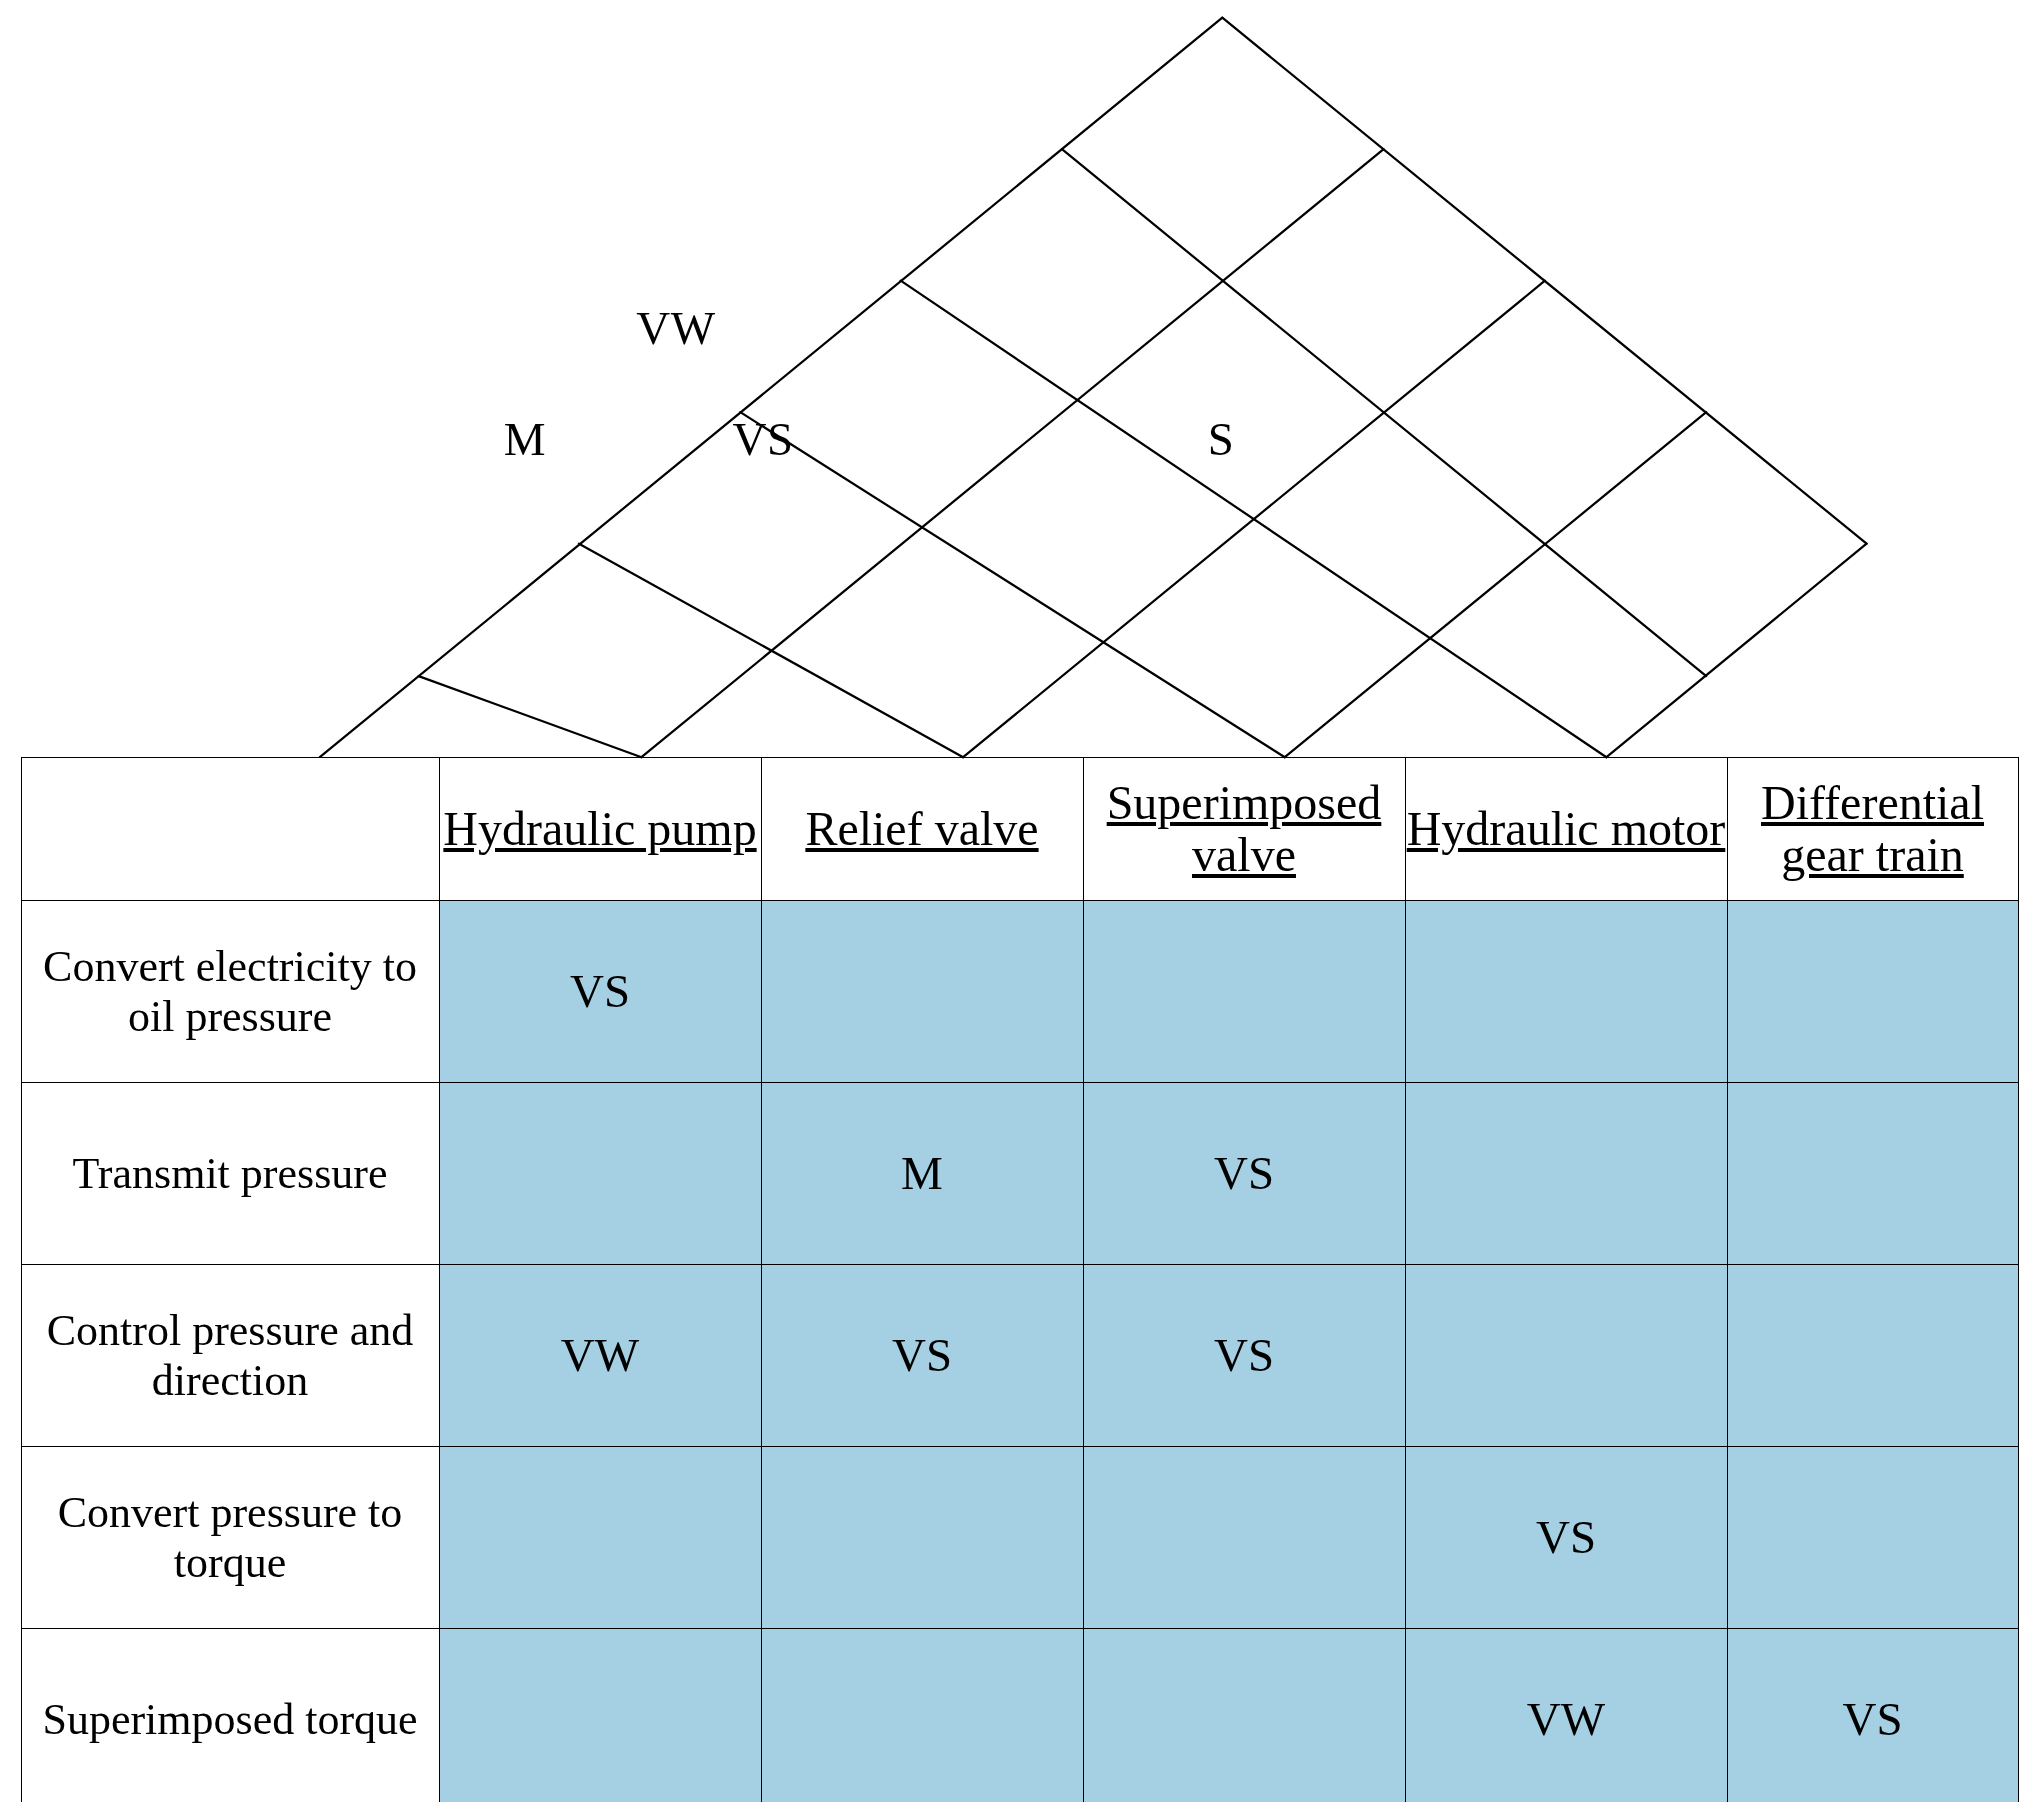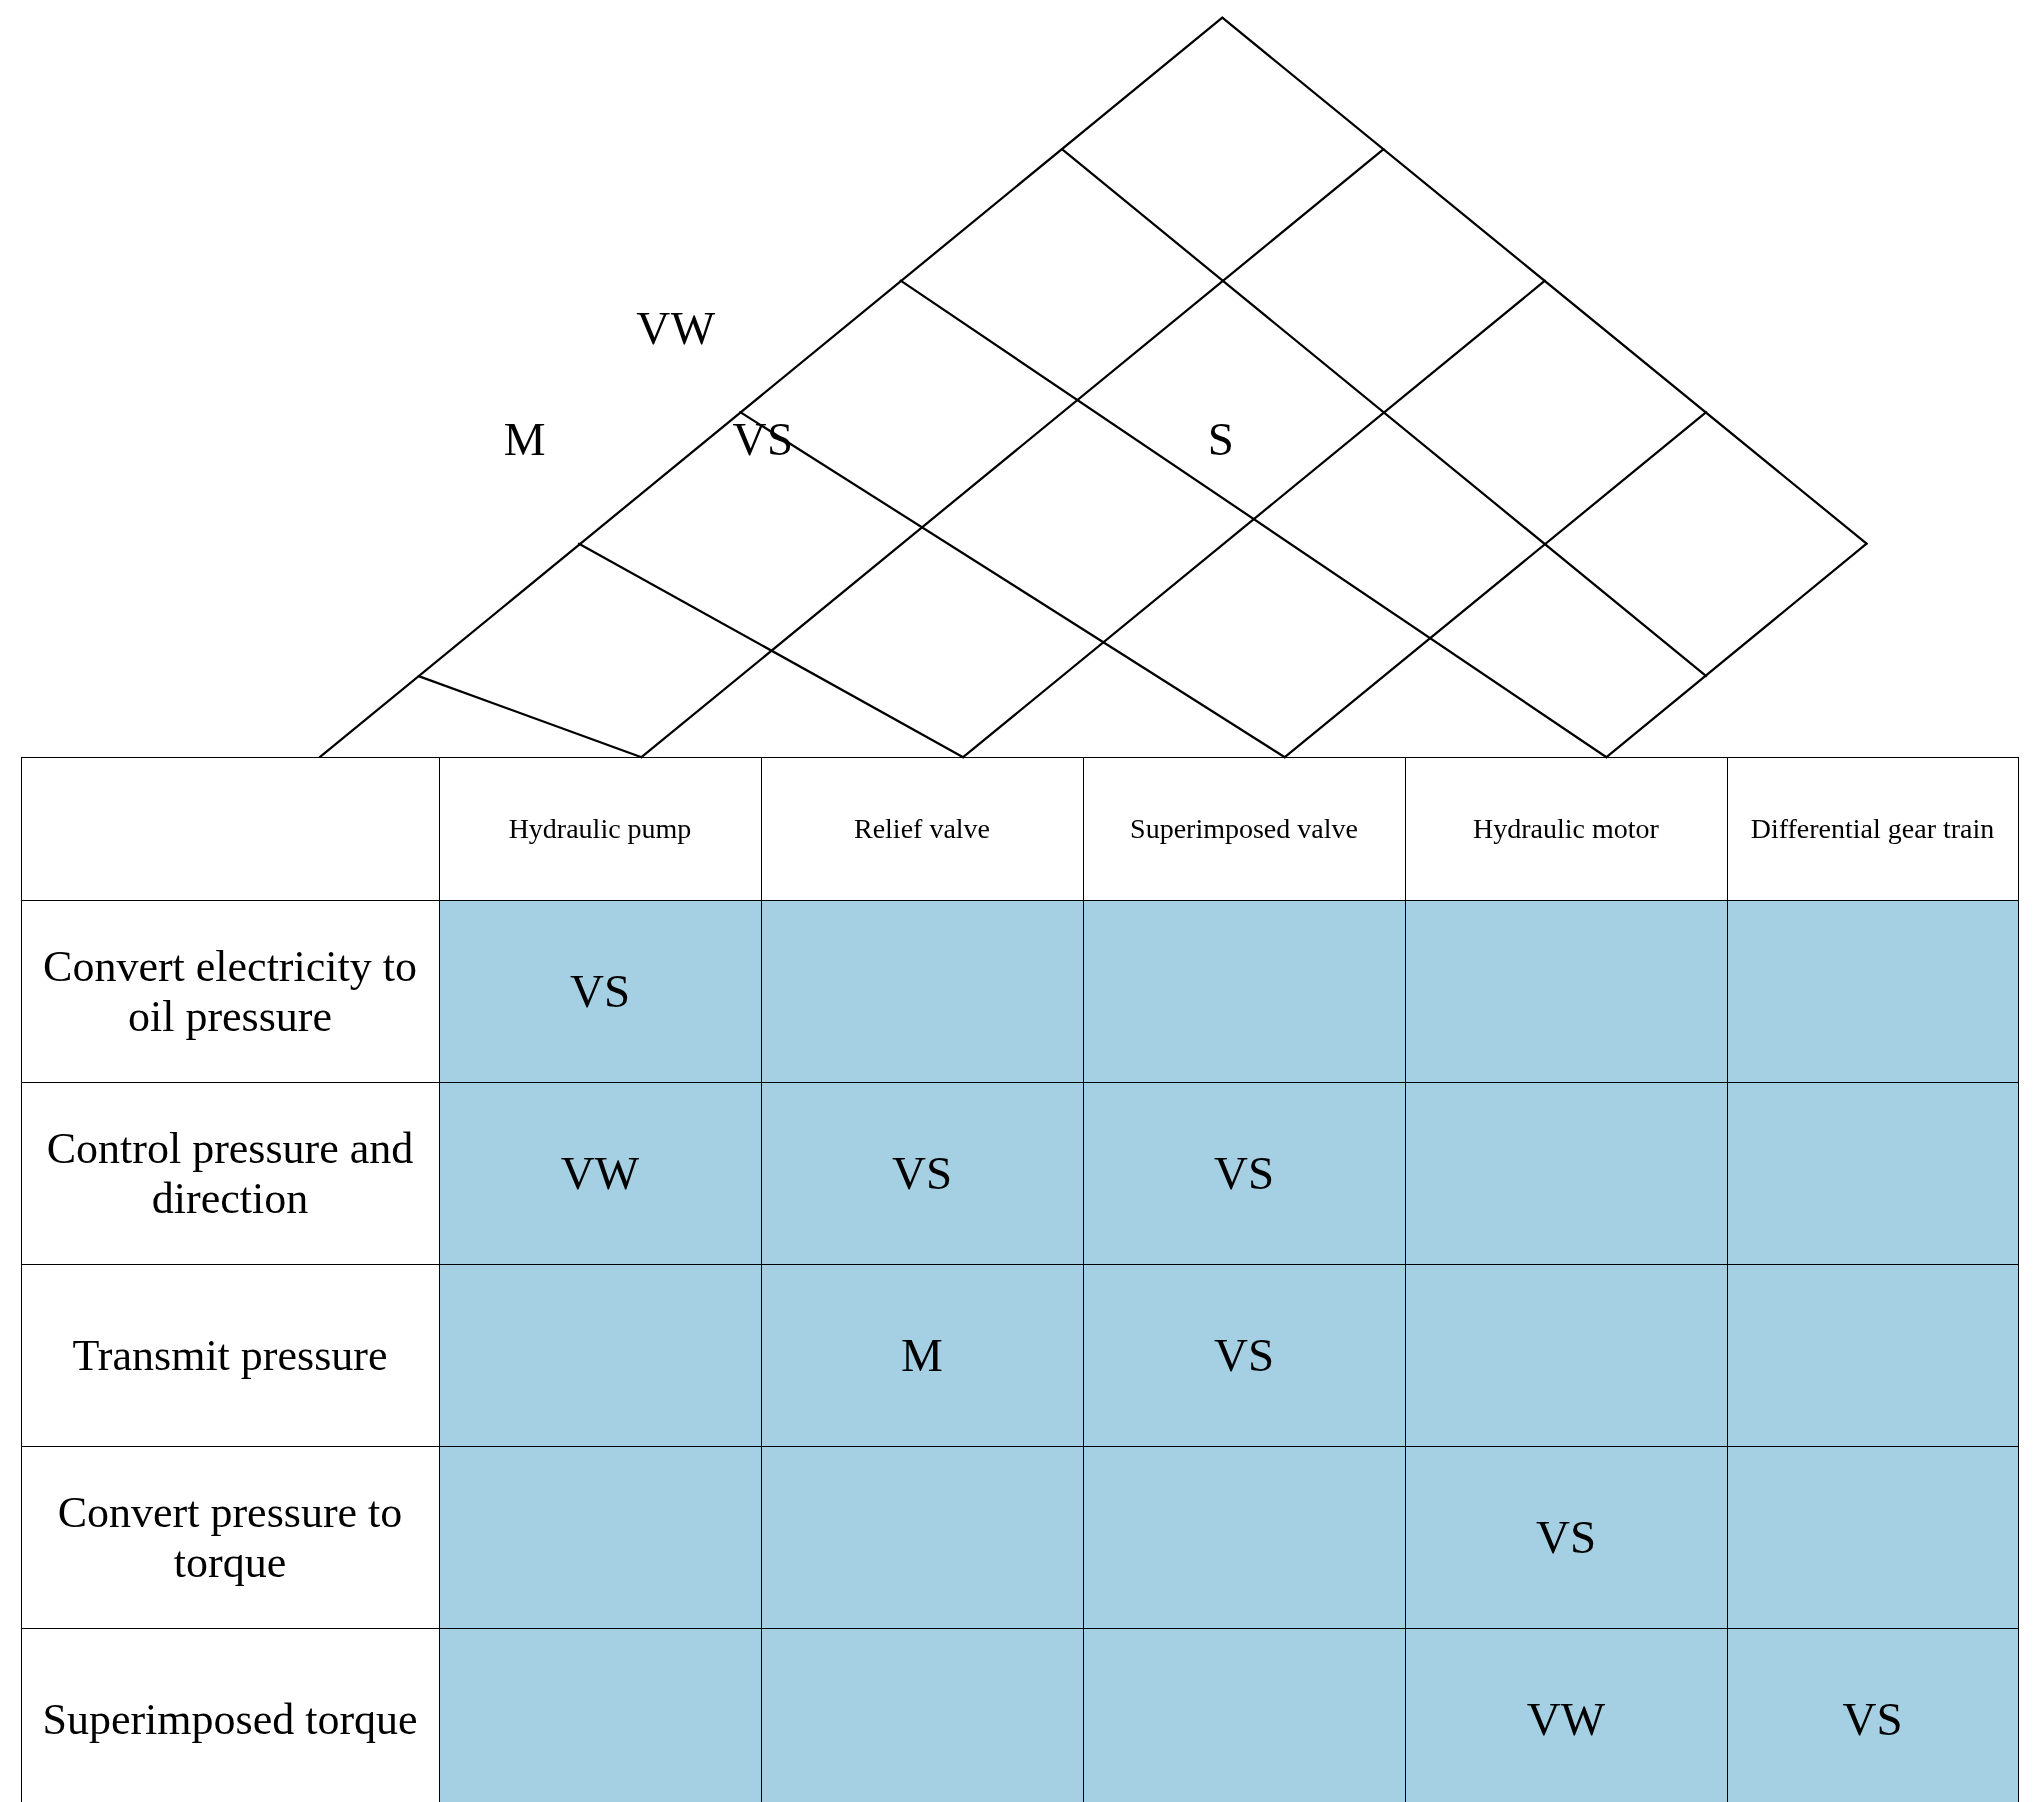--- a/index.html
+++ b/index.html
@@ -65,23 +65,24 @@
     font-weight: normal;
   }
 
   col.c-rowlabel { width: 418px; }
   col.c-body     { width: 322px; }
   col.c-body-last{ width: 291px; }
 
   .hdr-row td { height: 142px; }
   .hdr-corner { background: #ffffff; }
   .hdr-cell {
-    font-size: 28px;
+    font-size: 48px;
     line-height: 1.08;
     padding: 0 7.5px;
+    text-decoration: underline;
   }
 
   .body-row td { height: 181px; }
 
   .rowlabel {
     background: #ffffff;
     font-size: 44px;
     line-height: 1.12;
     padding: 0 9.3px;
   }
@@ -180,38 +181,38 @@
       <tr class="body-row">
         <td class="rowlabel">Convert electricity to oil pressure</td>
         <td class="cell">VS</td>
         <td class="cell"></td>
         <td class="cell"></td>
         <td class="cell"></td>
         <td class="cell"></td>
       </tr>
 
       <tr class="body-row">
+        <td class="rowlabel">Transmit pressure</td>
+        <td class="cell"></td>
+        <td class="cell">M</td>
+        <td class="cell">VS</td>
+        <td class="cell"></td>
+        <td class="cell"></td>
+      </tr>
+
+      <tr class="body-row">
         <td class="rowlabel">Control pressure and direction</td>
         <td class="cell">VW</td>
         <td class="cell">VS</td>
         <td class="cell">VS</td>
         <td class="cell"></td>
         <td class="cell"></td>
       </tr>
 
       <tr class="body-row">
-        <td class="rowlabel">Transmit pressure</td>
-        <td class="cell"></td>
-        <td class="cell">M</td>
-        <td class="cell">VS</td>
-        <td class="cell"></td>
-        <td class="cell"></td>
-      </tr>
-
-      <tr class="body-row">
         <td class="rowlabel">Convert pressure to torque</td>
         <td class="cell"></td>
         <td class="cell"></td>
         <td class="cell"></td>
         <td class="cell">VS</td>
         <td class="cell"></td>
       </tr>
 
       <tr class="body-row">
         <td class="rowlabel">Superimposed torque</td>

